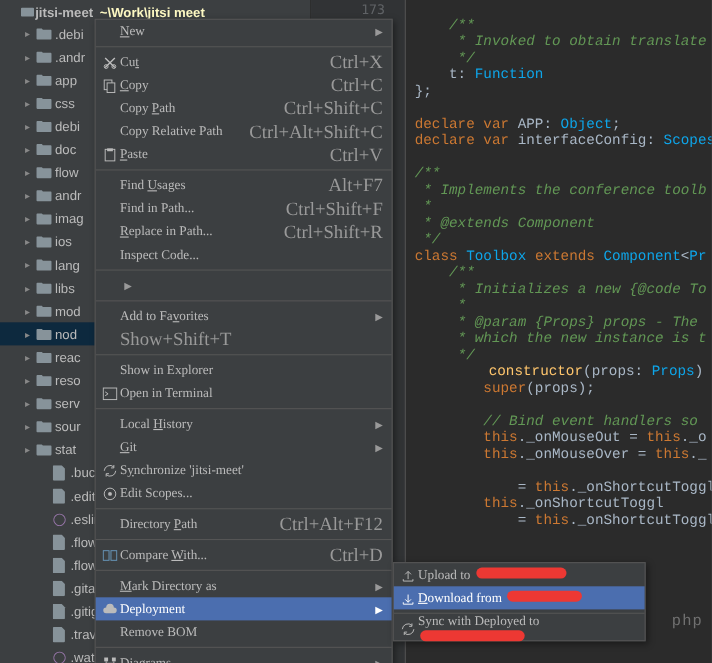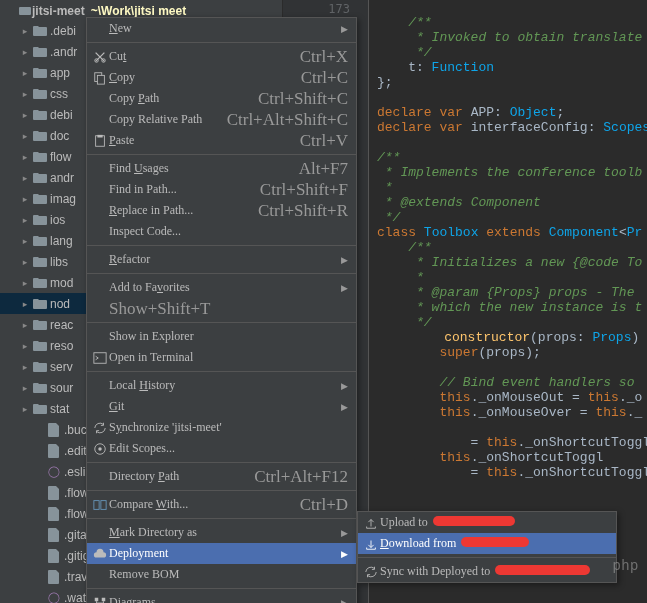--- a/index.html
+++ b/index.html
@@ -106,36 +106,36 @@
 .menu-shortcut { color: #999; font-size: 17px; }
 .menu-item.selected .menu-shortcut { color: #e0e0e0; }
 .menu-sep { height: 1px; background: #555; margin: 3px 0; }
 .submenu-arrow { color: #999; font-size: 9px; margin-left: 4px; }
 .menu-item.selected .submenu-arrow { color: #fff; }
 
 .submenu {
   position: absolute;
   top: 511px;
   left: 357px;
-  width: 260px;
+  width: 230px;
   background: #3c3f41;
   border: 1px solid #555;
   box-shadow: 2px 2px 6px rgba(0,0,0,0.4);
   z-index: 20;
 }
 .redacted { display: inline-block; background: #ed3833; border-radius: 6px; height: 10px; margin: 0 2px; }
 .redacted.r1 { width: 82px; }
 .redacted.r2 { width: 68px; }
 .redacted.r3 { width: 95px; }
 .php-watermark {
   position: absolute;
   right: 8px;
   bottom: 30px;
   color: rgba(170,170,170,0.55);
-  font-family: Liberation Sans, sans-serif;
+  font-family: Liberation Mono, monospace;
   font-size: 14px;
   letter-spacing: 1px;
   z-index: 30;
 }
 </style>
 </head>
 <body>
 
 <div class="main-layout">
   <div class="sidebar">
@@ -510,21 +510,20 @@
     </div>
     <div class="menu-item ">
       <span class="menu-icon"></span>
       <span class="menu-label">Inspect Code...</span>
       <span class="menu-shortcut"></span>
 
     </div>
     <div class="menu-sep"></div>
     <div class="menu-item ">
       <span class="menu-icon"></span>
-      <span class="menu-label"><span class="u">R</span>efactor</span>
       <span class="menu-shortcut"></span>
       <span class="submenu-arrow">▶</span>
     </div>
     <div class="menu-sep"></div>
     <div class="menu-item ">
       <span class="menu-icon"></span>
       <span class="menu-label">Add to Fa<span class="u">v</span>orites</span>
       <span class="menu-shortcut"></span>
       <span class="submenu-arrow">▶</span>
     </div>

